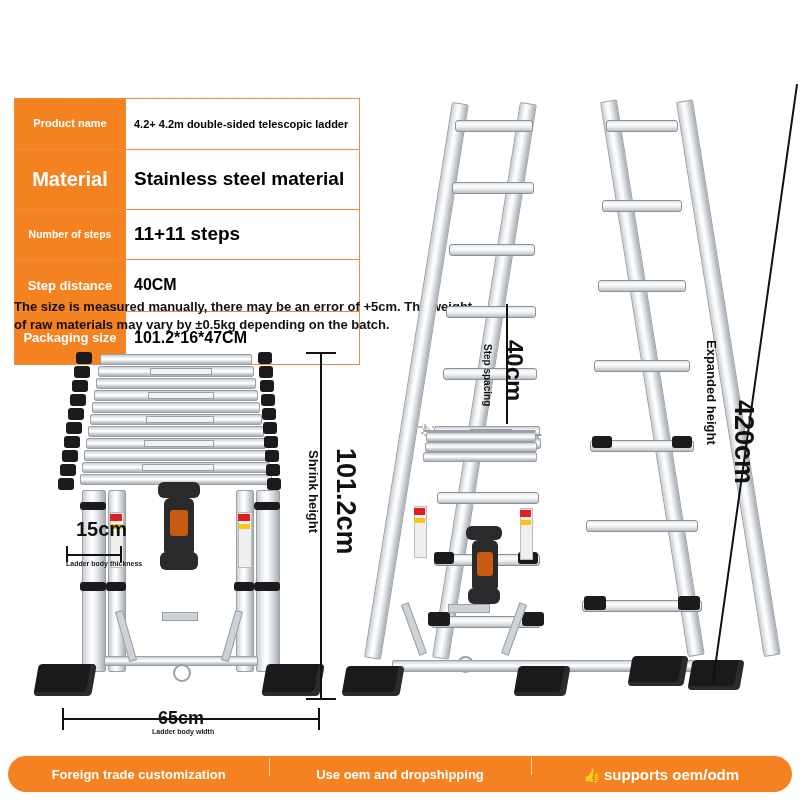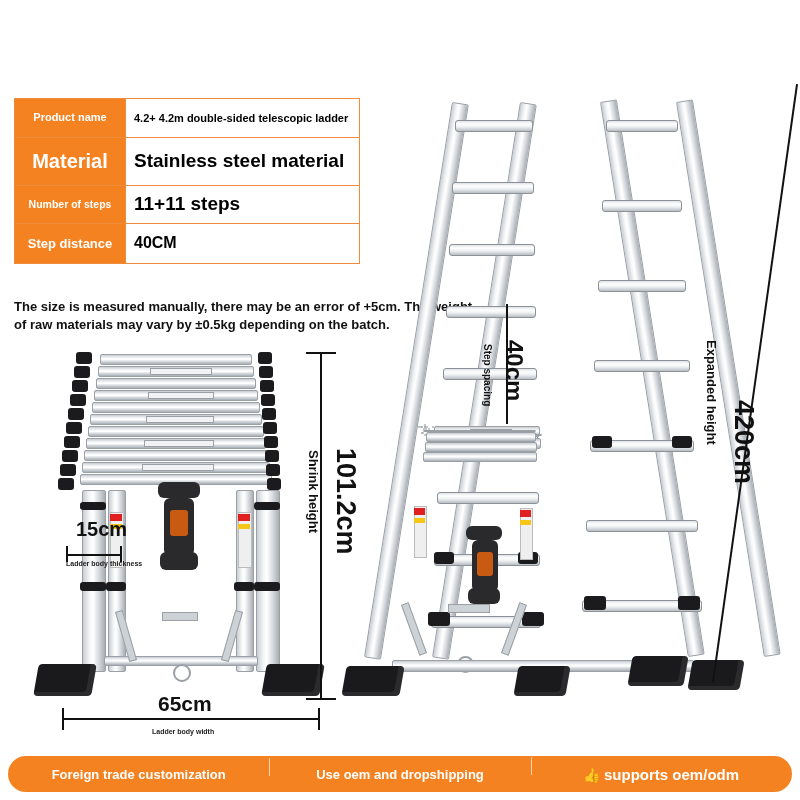--- a/index.html
+++ b/index.html
@@ -35,21 +35,21 @@
     vertical-align:middle;
     padding:0;
   }
   .spec-table td.k{
     width:106px;
     background:#f58220;
     color:#ffffff;
     text-align:center;
     font-weight:bold;
     line-height:1.05;
-    padding:13px 2px;
+    padding:19px 2px;
   }
   .spec-table td.v{
     background:#ffffff;
     color:#000;
     padding-left:8px;
     font-weight:bold;
   }
   .r1 .k{font-size:11px;} .r1 .v{font-size:11px;height:26px;font-weight:bold;}
   .r2 .k{font-size:20px;} .r2 .v{font-size:19px;height:34px;}
   .r3 .k{font-size:10.5px;} .r3 .v{font-size:19px;height:32px;}
@@ -139,20 +139,24 @@
       <td class="k">Material</td>
       <td class="v">Stainless steel material</td>
     </tr>
     <tr class="r3">
       <td class="k">Number of steps</td>
       <td class="v">11+11 steps</td>
     </tr>
     <tr class="r4">
       <td class="k">Step distance</td>
       <td class="v">40CM</td>
+    </tr>
+    <tr class="r6">
+      <td class="k">Packaging size</td>
+      <td class="v">101.2*16*47CM</td>
     </tr>
   </tbody>
     </table>
 
   <div class="note">The size is measured manually, there may be an error of +5cm. The weight of raw materials may vary by ±0.5kg depending on the batch.</div>
 
   <div class="photo">
 
     <div>
 
@@ -232,21 +236,21 @@
 
     <div class="dim-line" style="left:320px;top:22px;width:2px;height:348px;"></div>
     <div class="dim-line" style="left:306px;top:22px;width:30px;height:2px;"></div>
     <div class="dim-line" style="left:306px;top:368px;width:30px;height:2px;"></div>
     <div class="dim-txt vert" style="left:330px;top:118px;font-size:27px;">101.2cm</div>
     <div class="dim-txt vert" style="left:306px;top:120px;font-size:13px;">Shrink height</div>
 
     <div class="dim-line" style="left:62px;top:388px;width:258px;height:2px;"></div>
     <div class="dim-line" style="left:62px;top:378px;width:2px;height:22px;"></div>
     <div class="dim-line" style="left:318px;top:378px;width:2px;height:22px;"></div>
-    <div class="dim-txt" style="left:158px;top:362px;font-size:21px;">65cm</div>
+    <div class="dim-txt" style="left:158px;top:378px;font-size:18px;">65cm</div>
     <div class="cap" style="left:152px;top:398px;">Ladder body width</div>
 
     <div class="dim-txt" style="left:76px;top:188px;font-size:20px;">15cm</div>
     <div class="cap" style="left:66px;top:230px;">Ladder body thickness</div>
     <div class="dim-line" style="left:66px;top:224px;width:56px;height:2px;"></div>
     <div class="dim-line" style="left:66px;top:216px;width:2px;height:16px;"></div>
     <div class="dim-line" style="left:120px;top:216px;width:2px;height:16px;"></div>
 
     <div>
 

